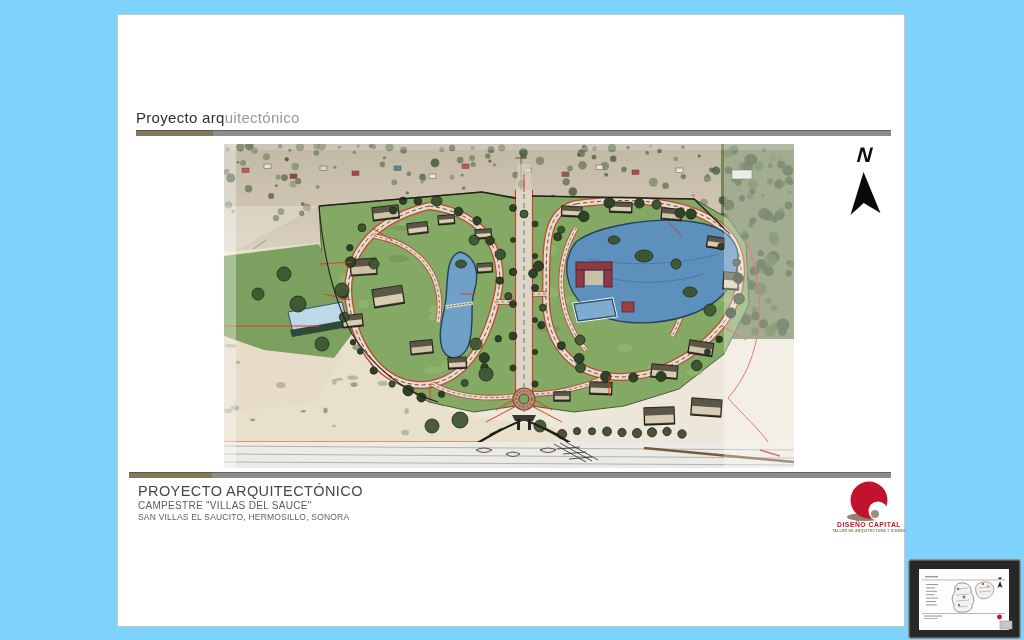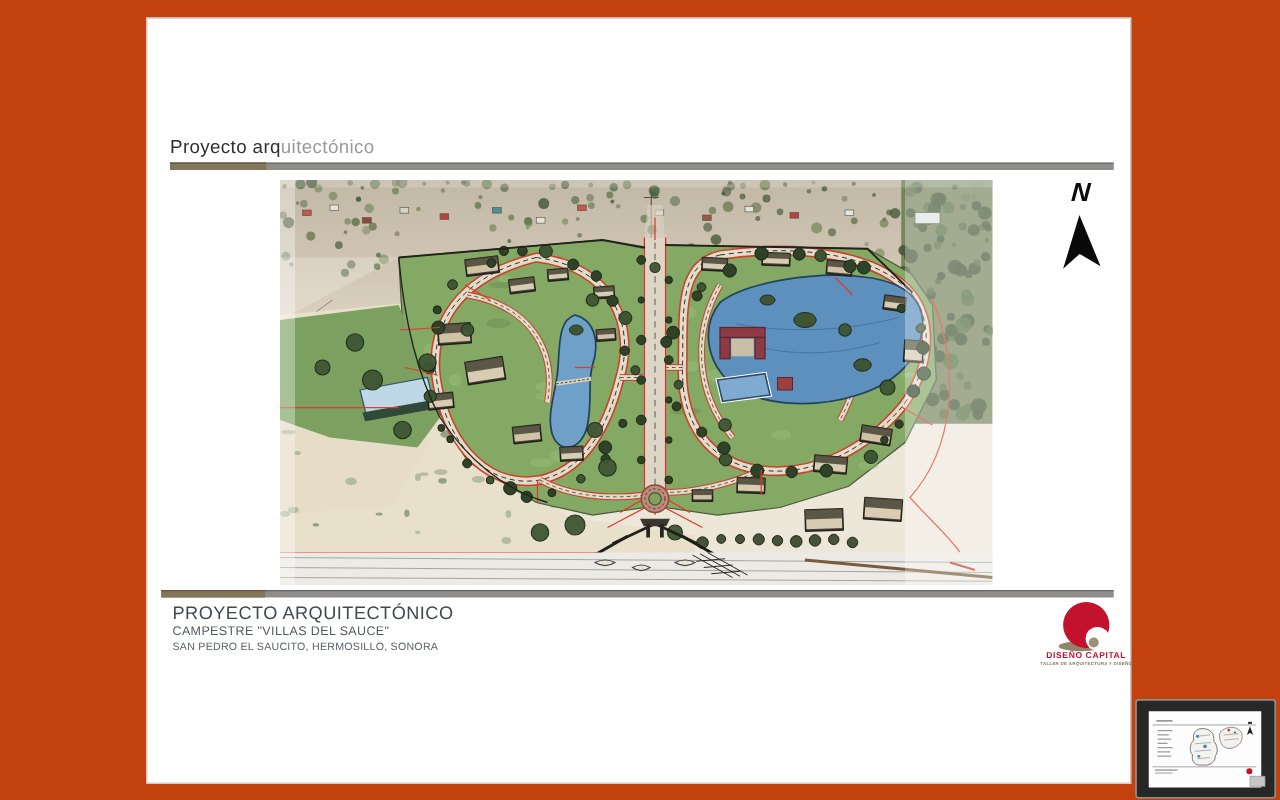--- a/index.html
+++ b/index.html
@@ -1,17 +1,17 @@
 <!DOCTYPE html>
 <html><head>
 <meta charset="utf-8">
 <style>
   html,body{margin:0;padding:0;background:#36342D;width:1024px;height:640px;overflow:hidden;
     font-family:"Liberation Sans", sans-serif;}
-  #stage{position:absolute;left:0;top:0;width:1024px;height:640px;background:#c2410c;}
+  #stage{position:absolute;left:0;top:0;width:1024px;height:640px;background:#7dd3fc;}
   
   #slide{position:absolute;left:117px;top:14px;width:788px;height:613px;background:#FFFFFF;
     border:1px solid #C9C9C9;box-sizing:border-box;}
   .section-header{position:absolute;left:18px;top:94px;font-size:15px;letter-spacing:.3px;
     color:#2F2F2F;font-weight:400;}
   .section-header .lt{color:#9A9A9A;}
   .rule{position:absolute;height:5px;background:#8F8D8B;border-top:1px solid rgba(0,0,0,.28);}
   .rule .olive{position:absolute;left:0;top:-1px;bottom:0;background:#84765A;border-top:1px solid rgba(0,0,0,.28);}
   #rule-top{left:18px;top:115px;width:755px;}
   #rule-top .olive{width:77px;}
@@ -696,21 +696,21 @@
       </svg>
     </div>
 
     <div id="rule-bottom" class="rule">
       <div class="olive"></div>
     </div>
 
     <div id="footer-text">
       <div class="f1">PROYECTO ARQUITECTÓNICO</div>
       <div class="f2">CAMPESTRE "VILLAS DEL SAUCE"</div>
-      <div class="f3">SAN PEDRO EL SAUCITO, HERMOSILLO, SONORA</div>
+      <div class="f3">SAN VILLAS EL SAUCITO, HERMOSILLO, SONORA</div>
     </div>
 
     <div id="logo">
       <svg width="80" height="44" viewBox="0 0 80 44">
         <ellipse cx="36" cy="38" rx="18" ry="4" fill="#8A7C60" opacity=".95"></ellipse>
         <circle cx="40" cy="21" r="18.5" fill="#C2122E"></circle>
         <circle cx="49" cy="32" r="9.5" fill="#FFFFFF"></circle>
         <circle cx="46" cy="35" r="4" fill="#8A7C60" opacity=".85"></circle>
       </svg>
       <div class="lg-name">DISEÑO CAPITAL</div>

